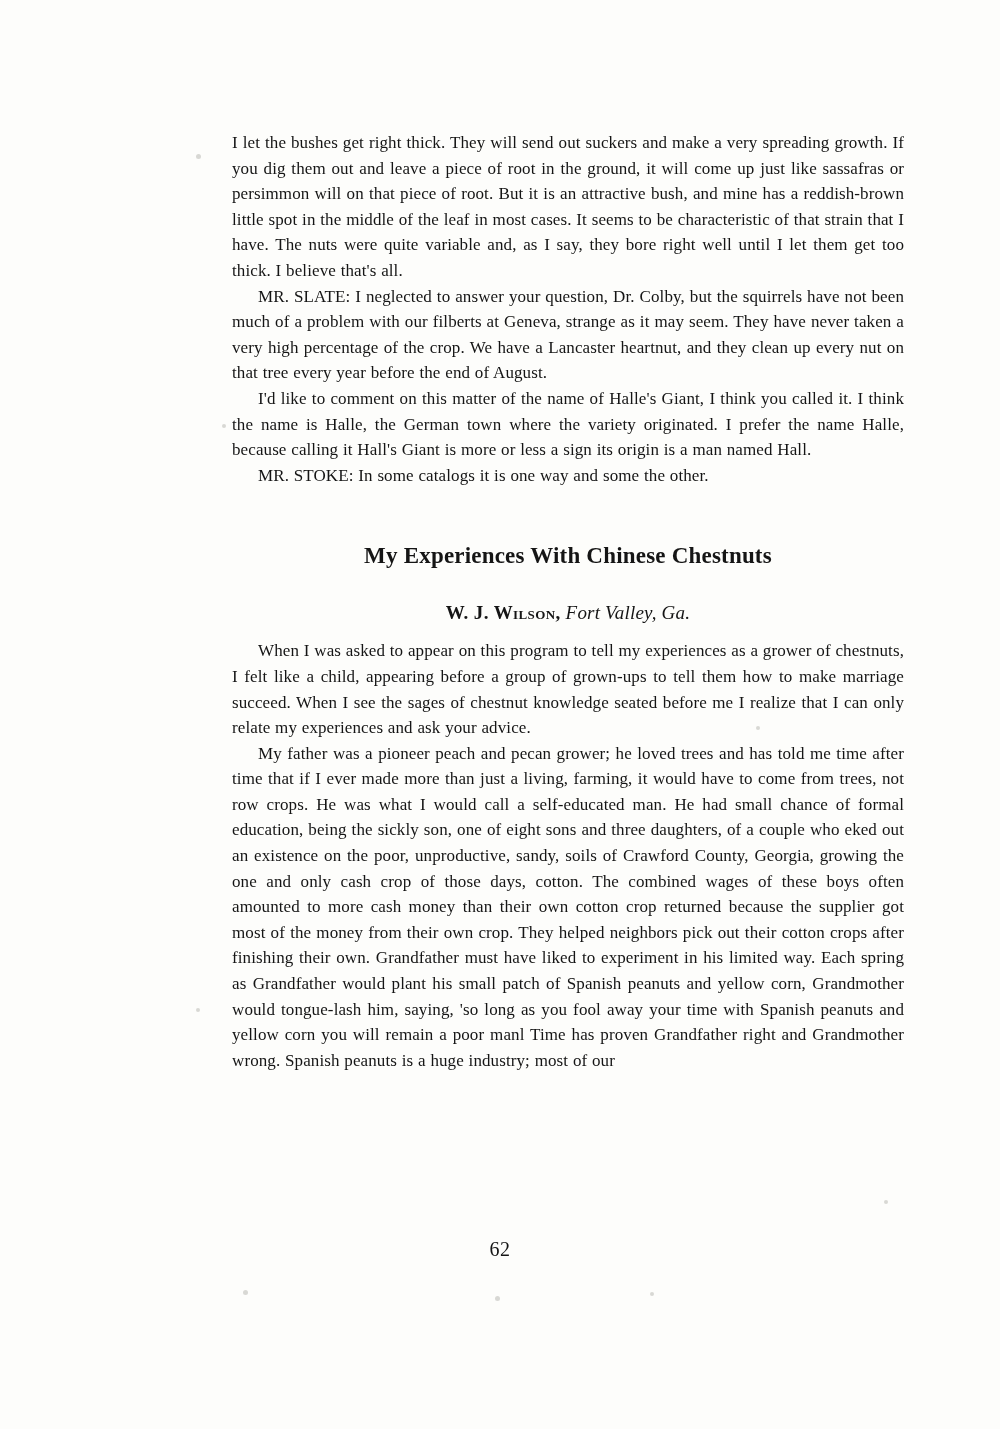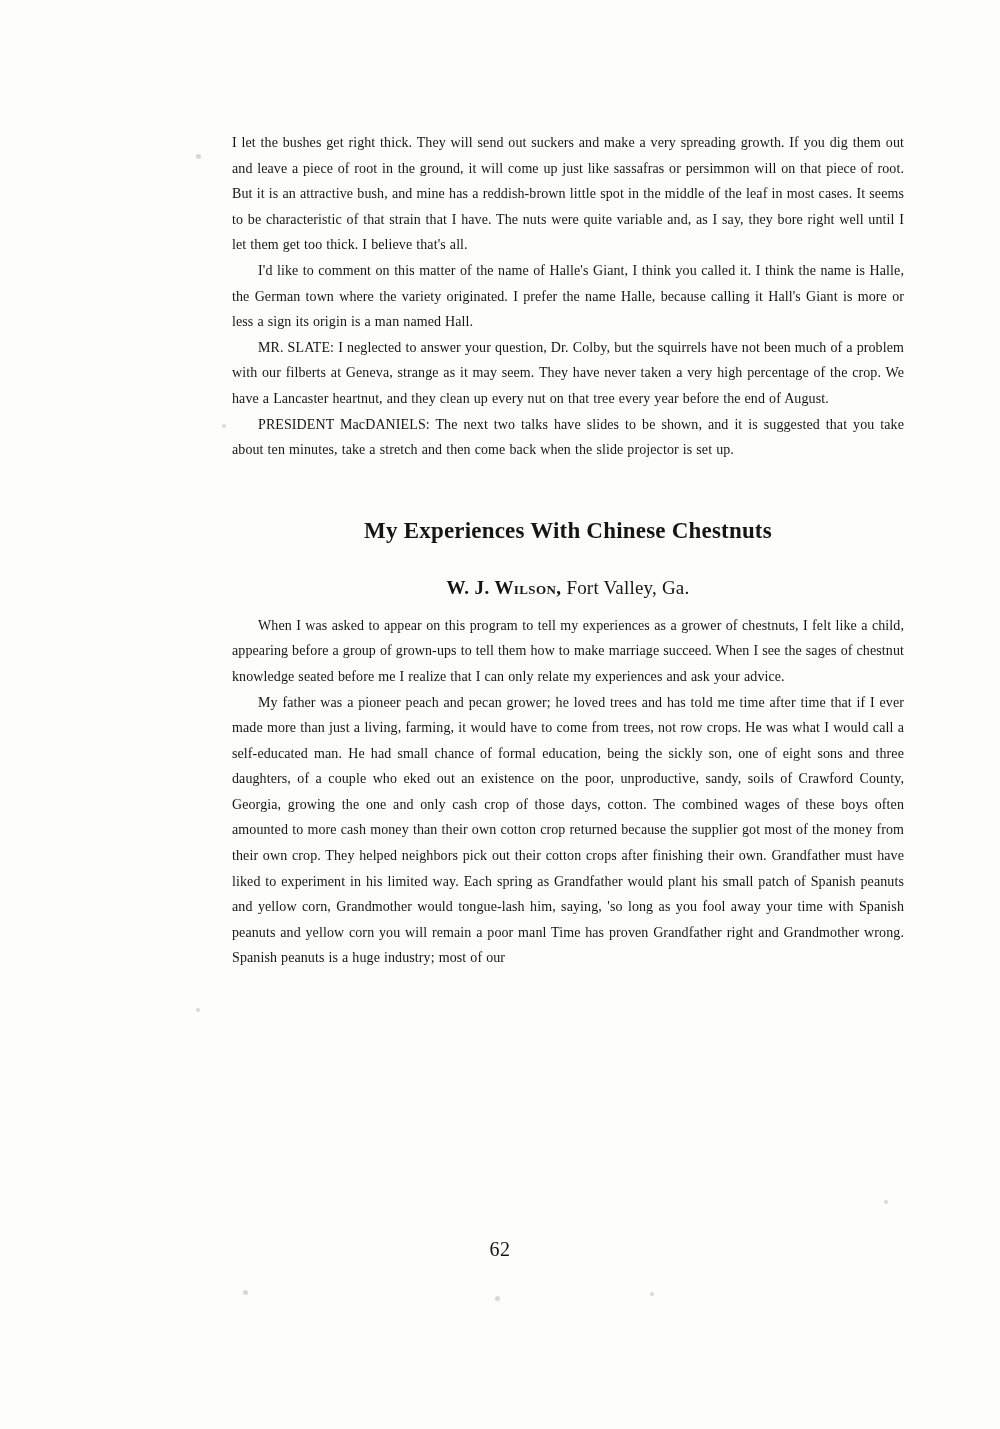--- a/index.html
+++ b/index.html
@@ -23,21 +23,21 @@
     background: #fdfdfb;
   }
   .text-column {
     position: absolute;
     left: 232px;
     top: 130px;
     width: 672px;
   }
   p.para {
     margin: 0;
-    font-size: 14px;
+    font-size: 17px;
     line-height: 25.6px;
     text-align: justify;
     text-indent: 26px;
     letter-spacing: 0.1px;
     word-spacing: 0.4px;
   }
   p.para.noindent {
     text-indent: 0;
   }
   .section-title {
@@ -56,20 +56,21 @@
     padding-top: 18px;
     padding-bottom: 14px;
     letter-spacing: 0.2px;
   }
   .byline .author {
     font-variant: small-caps;
     letter-spacing: 0.4px;
     font-weight: bold;
   }
   .byline .affil {
+    font-style: italic;
   }
   .page-number {
     position: absolute;
     left: 0;
     top: 1238px;
     width: 1000px;
     text-align: center;
     font-size: 20px;
     letter-spacing: 0.5px;
   }
@@ -90,23 +91,23 @@
   <div class="speck" style="left:196px; top:1008px; width:4px; height:4px;"></div>
   <div class="speck" style="left:243px; top:1290px; width:5px; height:5px;"></div>
   <div class="speck" style="left:495px; top:1296px; width:5px; height:5px;"></div>
   <div class="speck" style="left:650px; top:1292px; width:4px; height:4px;"></div>
   <div class="speck" style="left:756px; top:726px; width:4px; height:4px;"></div>
   <div class="speck" style="left:884px; top:1200px; width:4px; height:4px;"></div>
 
   <div class="text-column">
 
     <p class="para noindent">I let the bushes get right thick. They will send out suckers and make a very spreading growth. If you dig them out and leave a piece of root in the ground, it will come up just like sassafras or persimmon will on that piece of root. But it is an attractive bush, and mine has a reddish-brown little spot in the middle of the leaf in most cases. It seems to be characteristic of that strain that I have. The nuts were quite variable and, as I say, they bore right well until I let them get too thick. I believe that's all.</p>
+    <p class="para">MR. SLATE: I neglected to answer your question, Dr. Colby, but the squirrels have not been much of a problem with our filberts at Geneva, strange as it may seem. They have never taken a very high percentage of the crop. We have a Lancaster heartnut, and they clean up every nut on that tree every year before the end of August.</p>
     <p class="para">I'd like to comment on this matter of the name of Halle's Giant, I think you called it. I think the name is Halle, the German town where the variety originated. I prefer the name Halle, because calling it Hall's Giant is more or less a sign its origin is a man named Hall.</p>
-    <p class="para">MR. SLATE: I neglected to answer your question, Dr. Colby, but the squirrels have not been much of a problem with our filberts at Geneva, strange as it may seem. They have never taken a very high percentage of the crop. We have a Lancaster heartnut, and they clean up every nut on that tree every year before the end of August.</p>
-    <p class="para">PRESIDENT MacDANIELS: The next two talks have slides to be shown, and it is suggested that you take about ten minutes, take a stretch and then come back when the slide projector is set up.</p>
+    <p class="para">MR. STOKE: In some catalogs it is one way and some the other.</p>
 
     <h2 class="section-title">My Experiences With Chinese Chestnuts</h2>
 
     <p class="byline">
       <span class="author">W. J. Wilson,</span>
       <span class="affil">Fort Valley, Ga.</span>
     </p>
 
     <p class="para">When I was asked to appear on this program to tell my experiences as a grower of chestnuts, I felt like a child, appearing before a group of grown-ups to tell them how to make marriage succeed. When I see the sages of chestnut knowledge seated before me I realize that I can only relate my experiences and ask your advice.</p>
     <p class="para">My father was a pioneer peach and pecan grower; he loved trees and has told me time after time that if I ever made more than just a living, farming, it would have to come from trees, not row crops. He was what I would call a self-educated man. He had small chance of formal education, being the sickly son, one of eight sons and three daughters, of a couple who eked out an existence on the poor, unproductive, sandy, soils of Crawford County, Georgia, growing the one and only cash crop of those days, cotton. The combined wages of these boys often amounted to more cash money than their own cotton crop returned because the supplier got most of the money from their own crop. They helped neighbors pick out their cotton crops after finishing their own. Grandfather must have liked to experiment in his limited way. Each spring as Grandfather would plant his small patch of Spanish peanuts and yellow corn, Grandmother would tongue-lash him, saying, 'so long as you fool away your time with Spanish peanuts and yellow corn you will remain a poor manl Time has proven Grandfather right and Grandmother wrong. Spanish peanuts is a huge industry; most of our</p>

